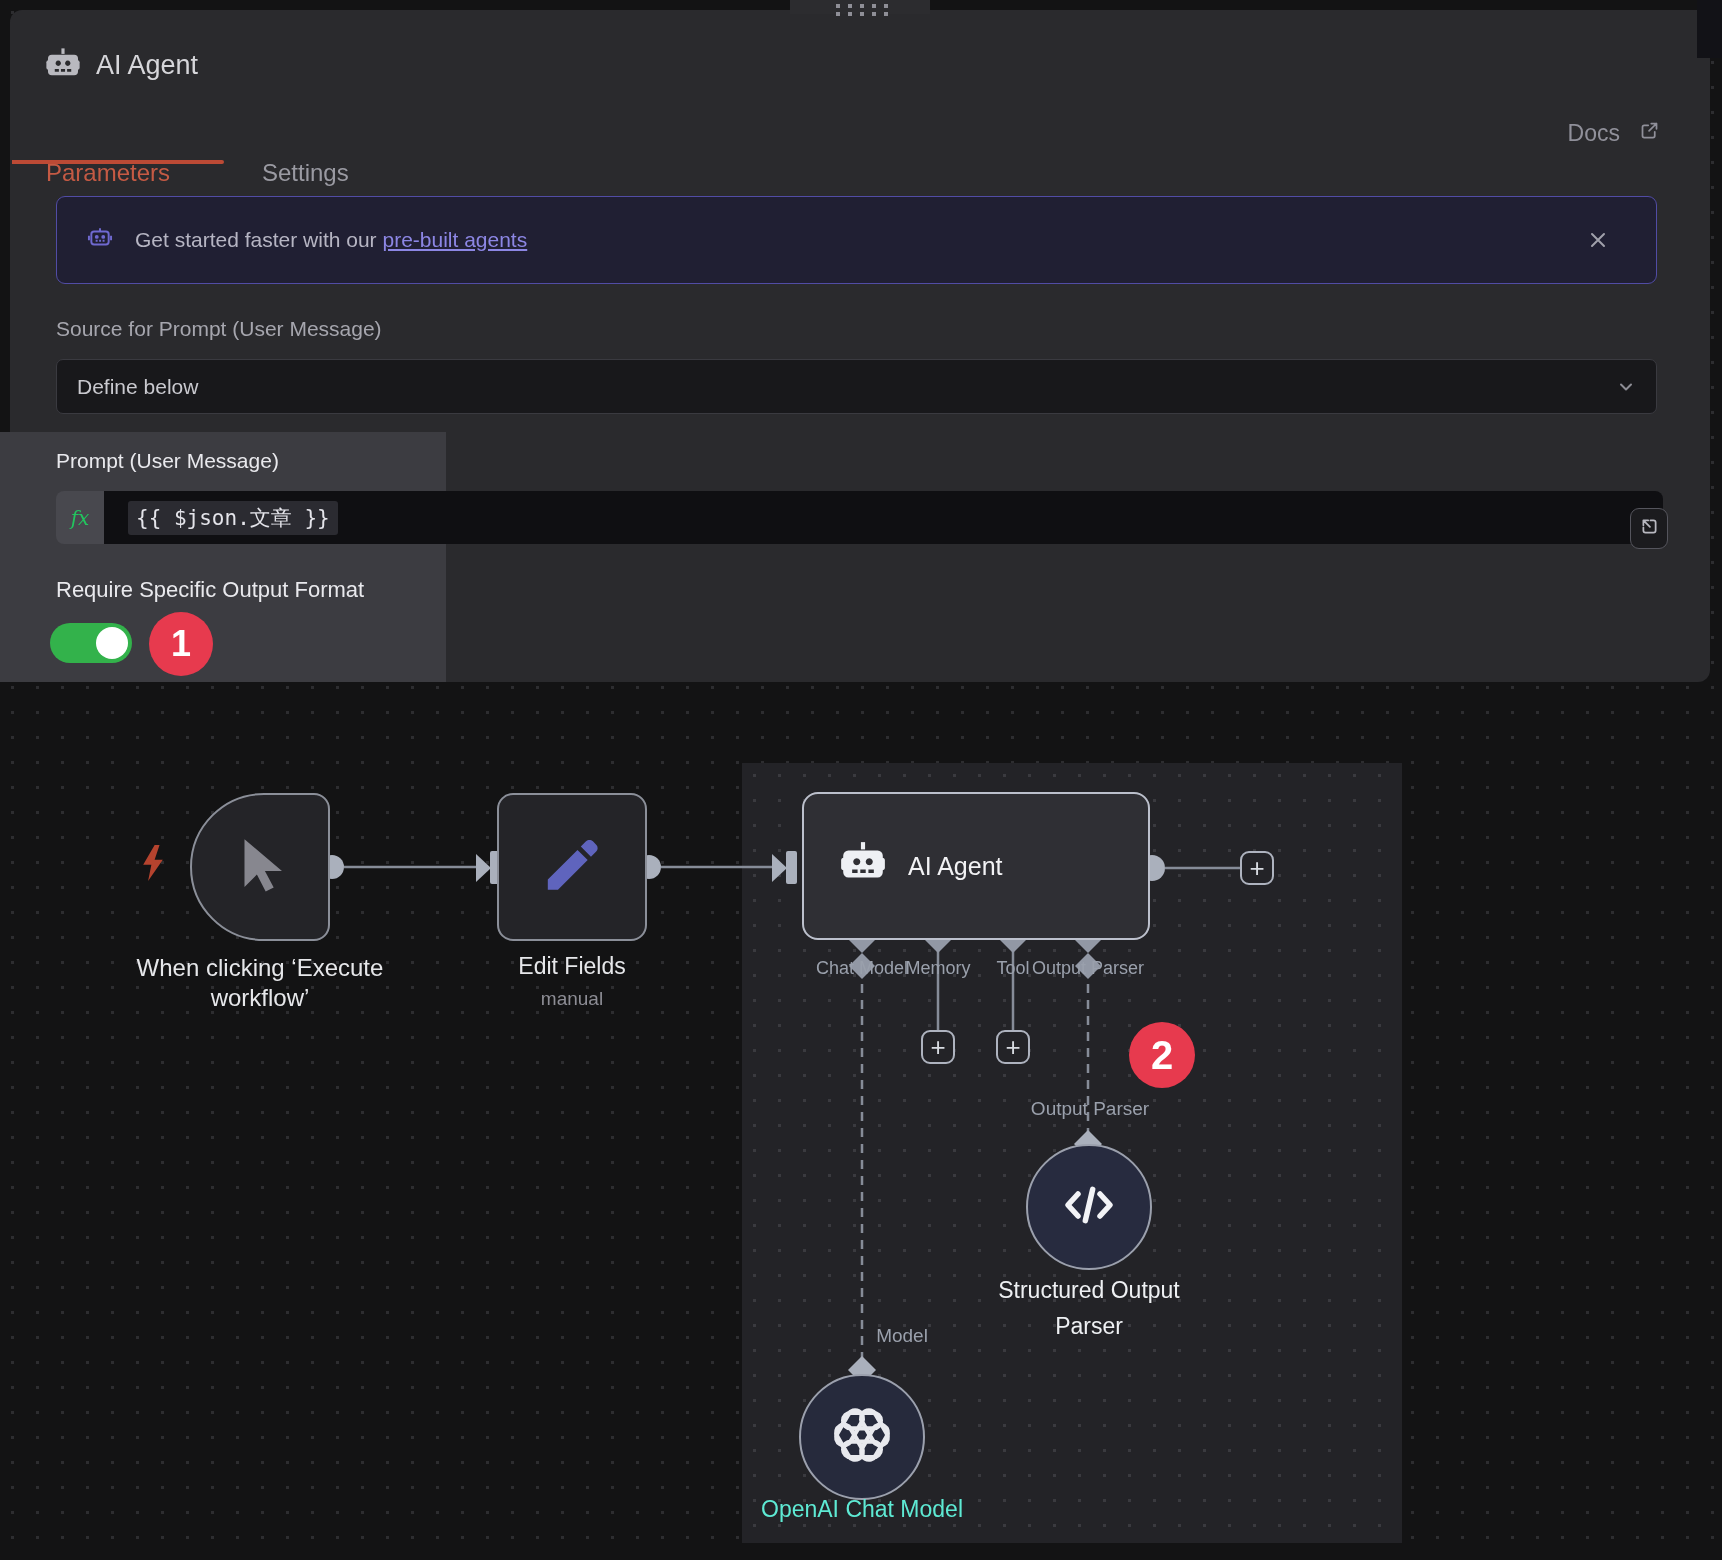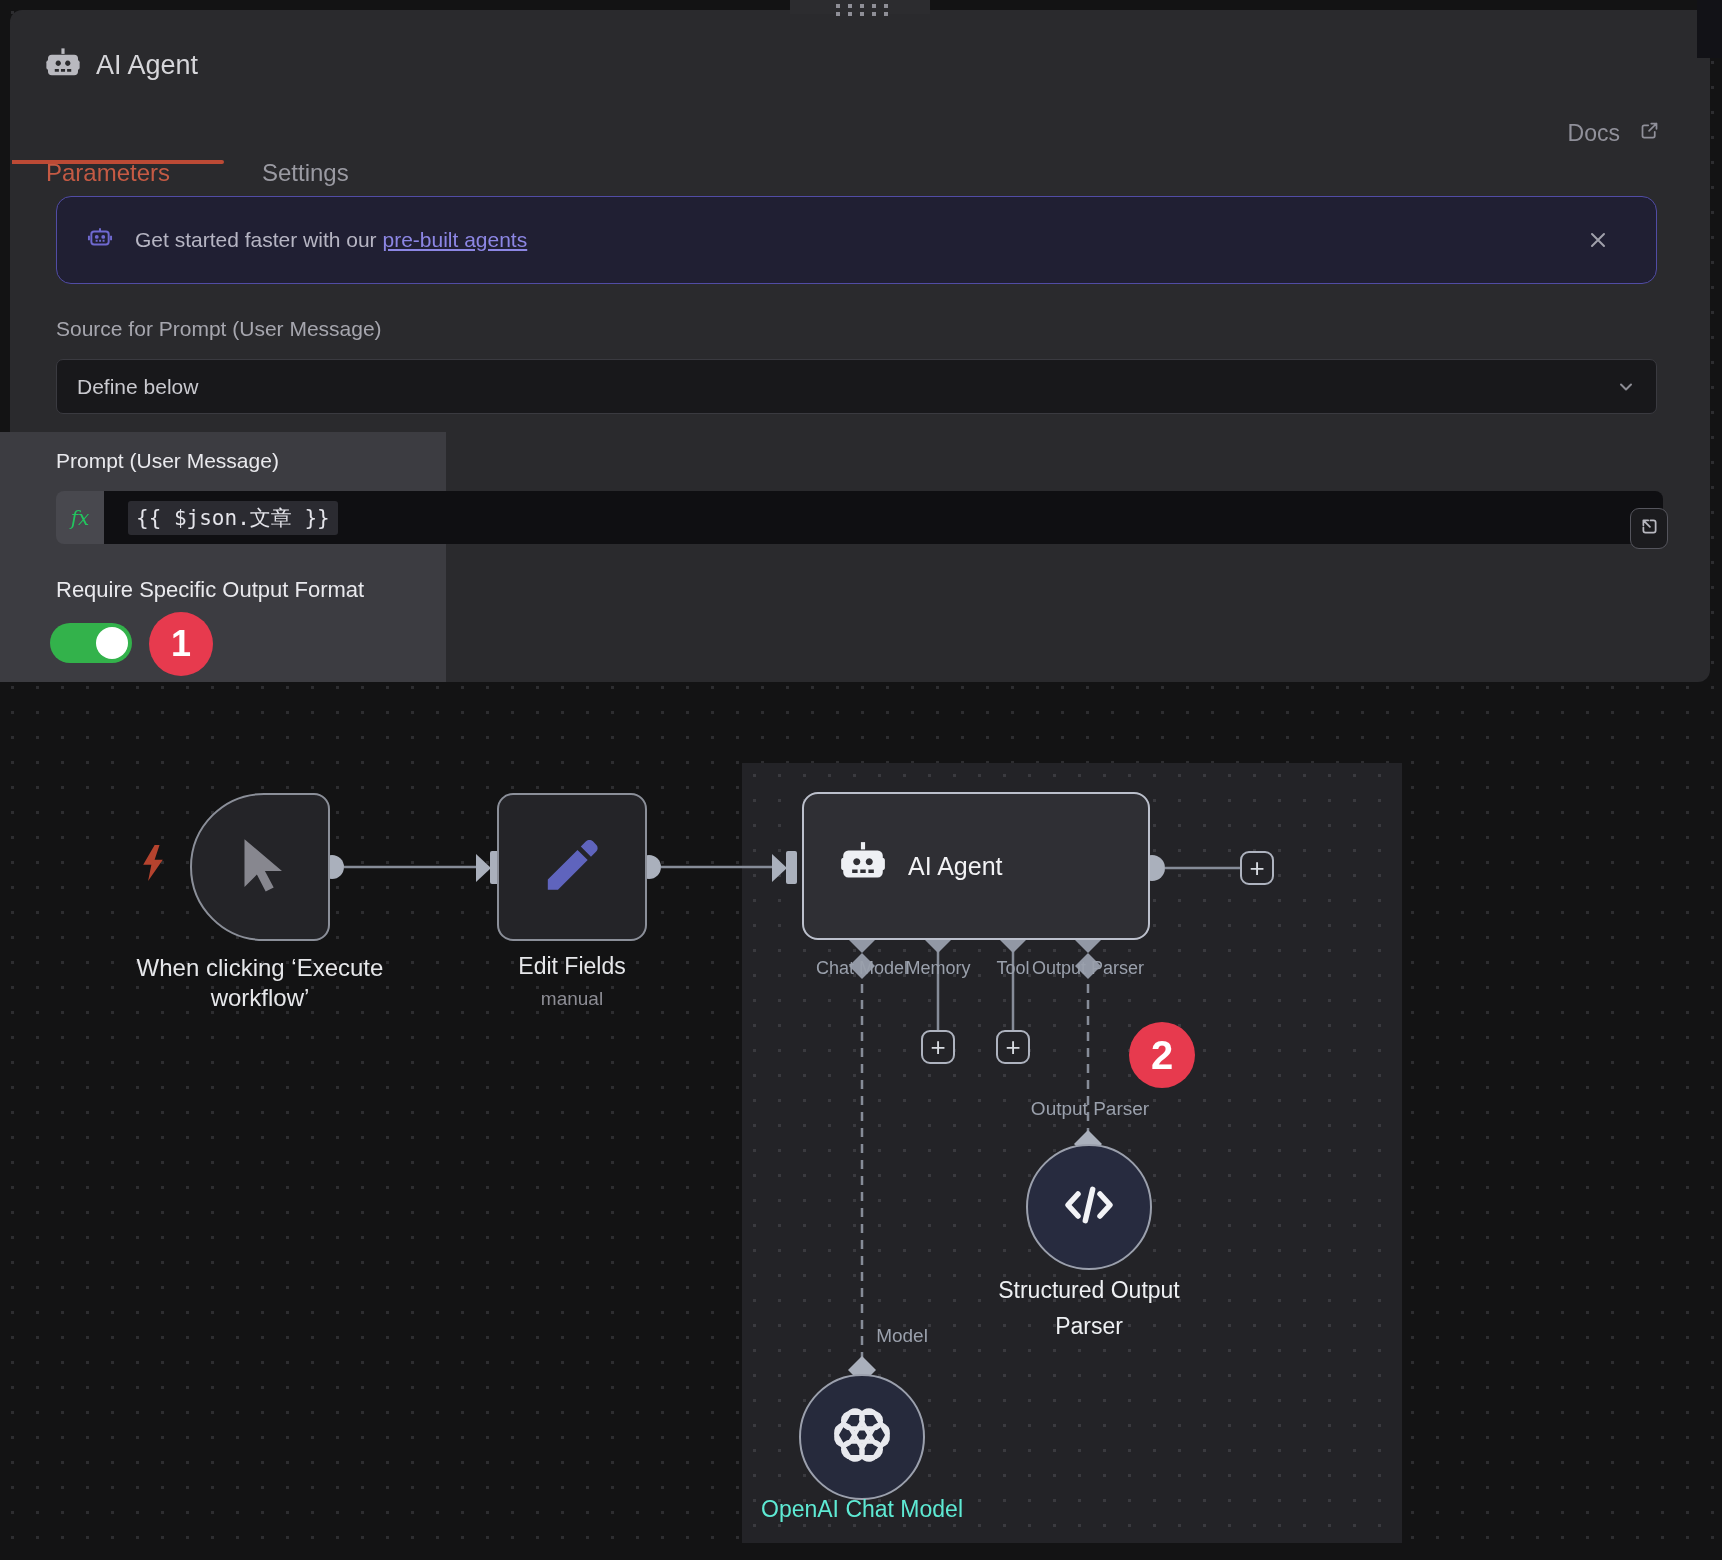--- a/index.html
+++ b/index.html
@@ -75,21 +75,21 @@
     left:1420px; top:32px; width:236px; height:50px; background:#b4432e; border:none; border-radius:8px;
     display:flex; align-items:center; justify-content:center; gap:11px;
     color:#e3e4e8; font-size:21px; font-family:inherit; cursor:pointer;
   }
   .tab { top:109px; font-size:24px; cursor:pointer;margin-top:40px; }
   .tab-params { left:36px; color:#c55a44; font-weight:500; }
   .tab-settings { left:252px; color:#9a9aa2; }
   .tab-underline { left:2px; top:150px; width:212px; height:4px; background:#bc4a35; border-radius:0 2px 2px 0; }
   .docs { right:50px; top:110px; display:flex; align-items:center; gap:19px; color:#90909a; font-size:23px; cursor:pointer; }
   .banner {
-    left:46px; top:186px; width:1601px; height:88px; border:1.5px solid #514ca5; border-radius:15px;
+    left:46px; top:186px; width:1601px; height:88px; border:1.5px solid #514ca5; border-radius:9px;
     background:#201f33; display:flex; align-items:center; padding:0 30px;
   }
   .banner-text { margin-left:22px; font-size:21px; color:#b6b5c3; }
   .banner a { color:#8c86e4; text-decoration:underline; cursor:pointer; }
   .banner-close { margin-left:auto; margin-right:18px; cursor:pointer; display:flex; }
   .lbl { color:#a6a6ae; font-size:21px; }
   .lbl-source { left:46px; top:307px;text-align:center; }
   .select {
     left:46px; top:349px; width:1601px; height:55px; background:#18181b; border:1px solid #3a3a40; border-radius:7px;
     display:flex; align-items:center; padding:16px 20px; color:#c9c9cf; font-size:21px; cursor:pointer;

